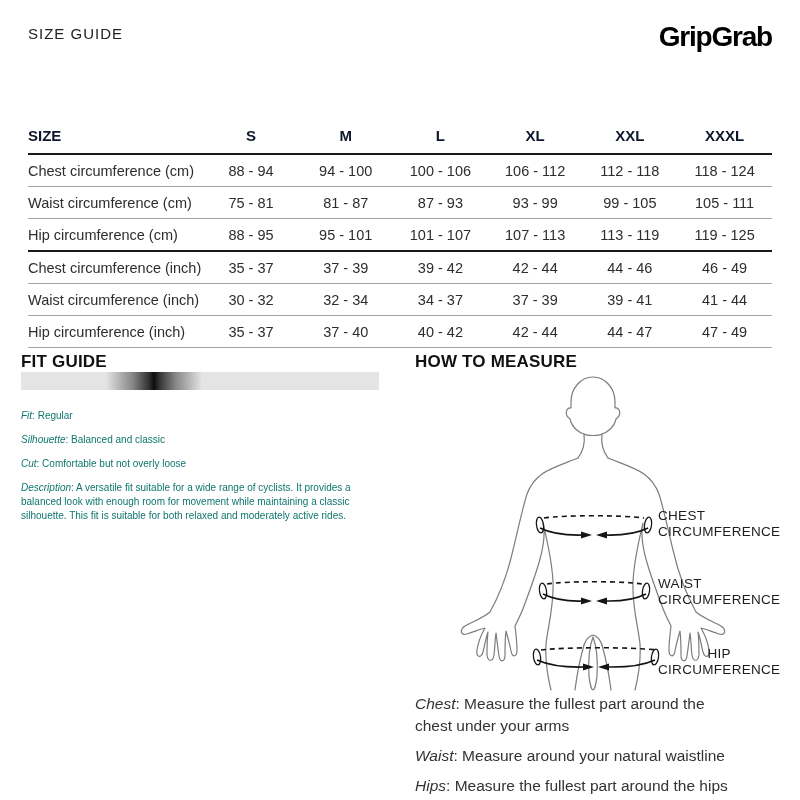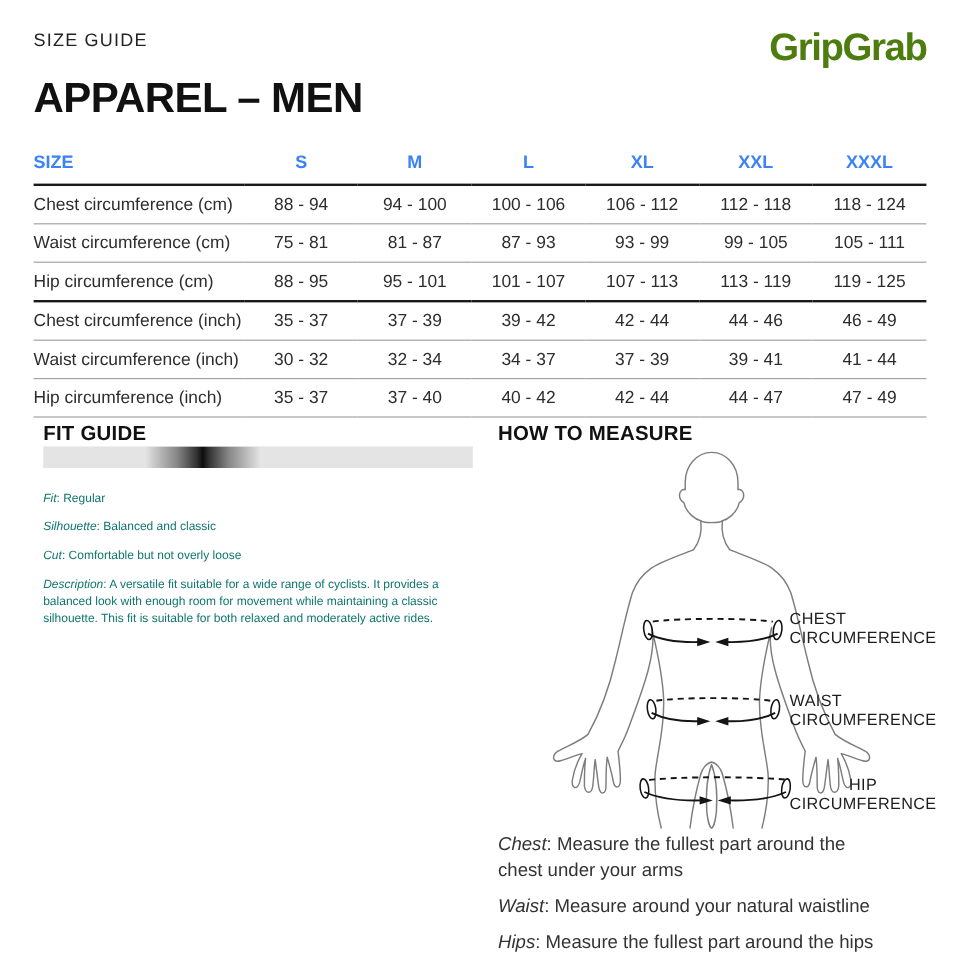--- a/index.html
+++ b/index.html
@@ -2,41 +2,41 @@
 <html><head>
 <meta charset="utf-8">
 <style>
   * { margin:0; padding:0; box-sizing:border-box; }
   html,body { background:#fff; }
   .page {
     position:relative; width:800px; height:800px; background:#ffffff;
     font-family:"Liberation Sans", sans-serif; color:#1c1c1c; overflow:hidden;
   }
   .kicker { position:absolute; left:28px; top:25px; font-size:15px; letter-spacing:1px; color:#222; }
-  .logo   { position:absolute; right:28px; top:21px; font-size:32px; font-weight:700; letter-spacing:-1.2px; color:#4d7c0f; }
+  .logo   { position:absolute; right:28px; top:21px; font-size:28px; font-weight:700; letter-spacing:-1.2px; color:#000000; }
   .title  { position:absolute; left:28px; top:62px; font-size:35px; font-weight:700; letter-spacing:-0.5px; color:#111; }
 
   
   .size-table { position:absolute; left:28px; top:122px; width:744px; border-collapse:collapse; }
   .size-table th {
-    font-size:15px; font-weight:700; color:#3b82f6; text-align:center;
+    font-size:15px; font-weight:700; color:#0f172a; text-align:center;
     padding:5px 0 9px; border-bottom:2px solid #191919;
   }
   .size-table th.lbl { text-align:left; }
   .size-table td {
     font-size:14.5px; color:#2d2d2d; text-align:center;
     padding:8px 0 7px; border-bottom:1px solid #a3a3a3;
   }
   .size-table td.lbl { text-align:left; }
   .size-table th.lbl, .size-table td.lbl { width:23.6%; }
   .size-table th:not(.lbl), .size-table td:not(.lbl) { width:12.73%; }
   .size-table tr.group-start td { border-top:2.5px solid #191919; }
 
   
-  .fit { position:absolute; left:36px; top:352px; width:358px; }
+  .fit { position:absolute; left:21px; top:352px; width:358px; }
   .section-heading { font-size:17px; font-weight:700; color:#111; letter-spacing:0.2px; }
   .scale-labels { display:flex; justify-content:space-between; font-size:14.5px; color:#2b2b2b; margin-top:15px; margin-bottom:6px; }
   .fit-bar { position:relative; height:18px; background:#e4e4e4; overflow:hidden; }
   .fit-marker {
     position:absolute; left:85px; top:0; width:96px; height:100%;
     background:linear-gradient(90deg, rgba(17,17,17,0) 0%, rgba(17,17,17,0.45) 28%, rgba(17,17,17,0.85) 45%, #0d0d0d 50%, rgba(17,17,17,0.85) 55%, rgba(17,17,17,0.45) 72%, rgba(17,17,17,0) 100%);
   }
   .attrs { margin-top:19px; }
   .attr { font-size:10px; line-height:1.4; color:#0f766e; margin-bottom:10px; }
   .term { font-style:italic; }
@@ -51,21 +51,20 @@
   .notes { position:absolute; left:415px; top:693px; width:322px; }
   .notes p { font-size:15.5px; line-height:1.42; color:#333; margin-bottom:8px; }
 </style>
 </head>
 <body>
 
 <div class="page">
 
   <div class="kicker">SIZE GUIDE</div>
   <div class="logo">GripGrab</div>
-  <h1 class="title">APPAREL – MEN</h1>
 
   <table class="size-table">
     <thead>
       <tr>
         <th class="lbl">SIZE</th>
         <th>S</th>
         <th>M</th>
         <th>L</th>
         <th>XL</th>
         <th>XXL</th>

